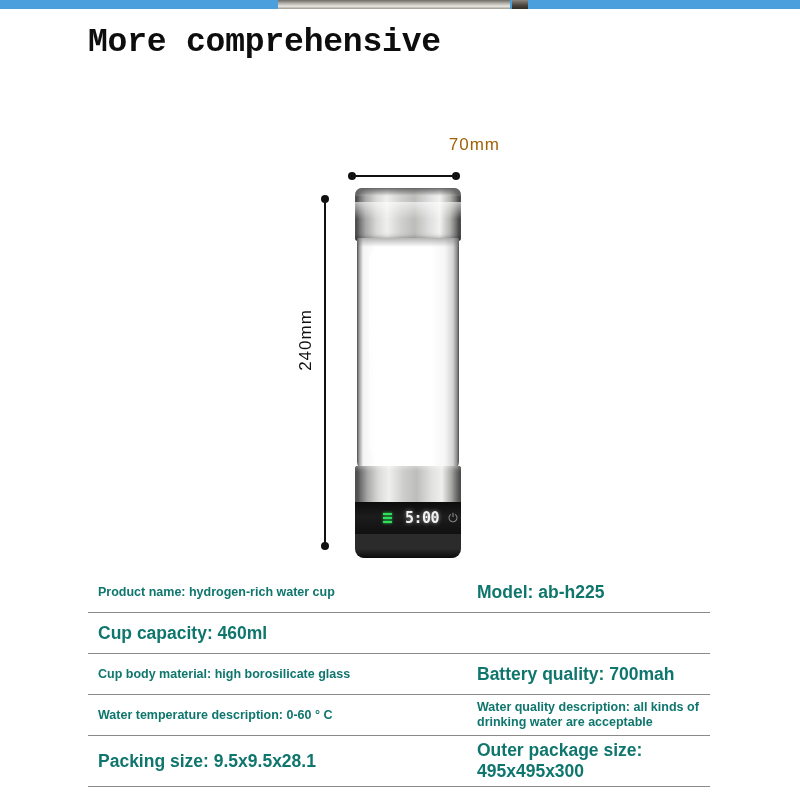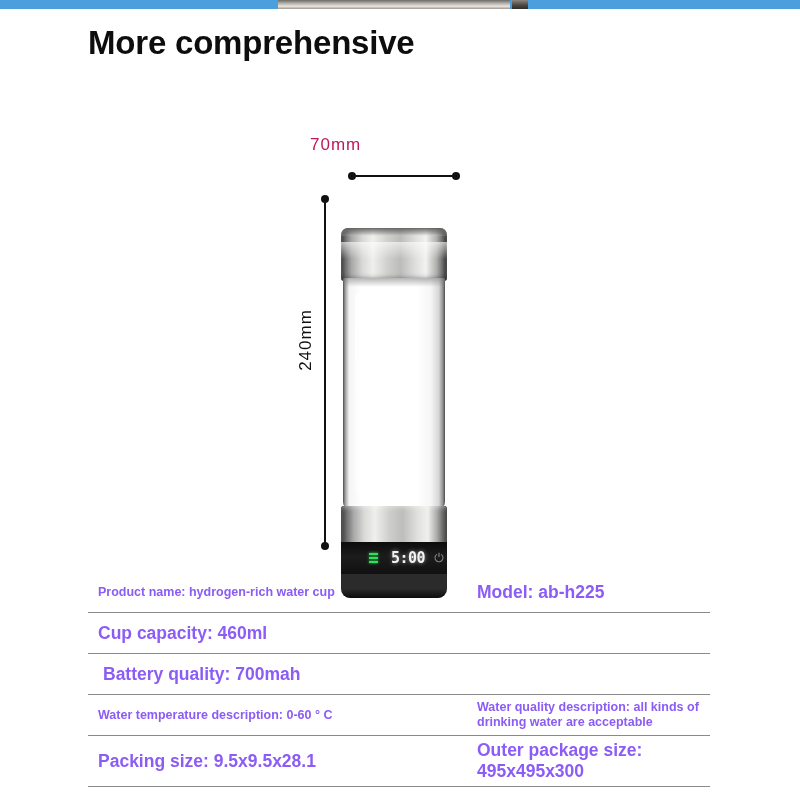--- a/index.html
+++ b/index.html
@@ -38,37 +38,37 @@
     position: absolute;
     left: 88px;
     top: 22px;
     width: 640px;
     font-size: 33px;
     font-weight: bold;
     line-height: 1.29;
     color: #0d0d0d;
     letter-spacing: -0.2px;
   }
-  #heading .line { display: block; white-space: nowrap; }
+  #heading .line { display: block; white-space: nowrap; font-family: Liberation Mono, monospace; }
 
   
   #product-area {
     position: absolute;
     left: 0; top: 120px;
     width: 800px; height: 450px;
   }
 
   
   #dim-width-label {
     position: absolute;
     left: 310px; top: 135px;
     width: 190px;
-    text-align: left;
+    text-align: right;
     font-size: 17px;
-    color: #be185d;
+    color: #a16207;
     letter-spacing: 1px;
   }
   #dim-width-line {
     position: absolute;
     left: 350px; top: 175px;
     width: 108px; height: 2px;
     background: #111;
   }
   #dim-width-line .cap {
     position: absolute;
@@ -105,25 +105,24 @@
     font-size: 17px;
     color: #111;
     letter-spacing: 1px;
     transform: rotate(-90deg);
     transform-origin: center center;
   }
 
   
   #bottle {
     position: absolute;
-    left: 339px;
+    left: 353px;
     top: 188px;
     width: 110px;
     height: 372px;
-    margin-top: 40px;
   }
 
   
   #bottle-cap {
     position: absolute;
     left: 2px; top: 0;
     width: 106px; height: 53px;
     border-radius: 7px 7px 3px 3px;
     background: linear-gradient(90deg,
       #3a3a3a 0%, #6f6f6f 4%, #a8a8a8 10%,
@@ -252,21 +251,21 @@
   }
   .spec-row {
     display: flex;
     align-items: center;
     border-bottom: 1.6px solid #8a8a8a;
     min-height: 40px;
   }
   .spec-row.first { border-top: none; }
   .spec-row .cell {
     font-weight: bold;
-    color: #8b5cf6;
+    color: #0f766e;
     padding: 4px 0;
   }
   .spec-row .cell-left  { width: 374px; padding-left: 10px; box-sizing: border-box; }
   .spec-row .cell-right { width: 248px; padding-left: 15px; box-sizing: border-box; }
   .sz-sm { font-size: 12.5px; line-height: 1.2; }
   .sz-lg { font-size: 17.5px; line-height: 1.2; }
 </style>
 </head>
 <body>
 
@@ -321,20 +320,21 @@
 
 <div id="spec-table">
     <div class="spec-row first">
       <div class="cell cell-left sz-sm">Product name: hydrogen-rich water cup</div>
       <div class="cell cell-right sz-lg">Model: ab-h225</div>
     </div>
     <div class="spec-row">
       <div class="cell cell-left sz-lg">Cup capacity: 460ml</div>
     </div>
     <div class="spec-row">
+      <div class="cell cell-left sz-sm">Cup body material: high borosilicate glass</div>
       <div class="cell cell-right sz-lg">Battery quality: 700mah</div>
     </div>
     <div class="spec-row">
       <div class="cell cell-left sz-sm">Water temperature description: 0-60 ° C</div>
       <div class="cell cell-right sz-sm">Water quality description: all kinds of drinking water are acceptable</div>
     </div>
     <div class="spec-row">
       <div class="cell cell-left sz-lg">Packing size: 9.5x9.5x28.1</div>
       <div class="cell cell-right sz-lg">Outer package size: 495x495x300</div>
     </div>

